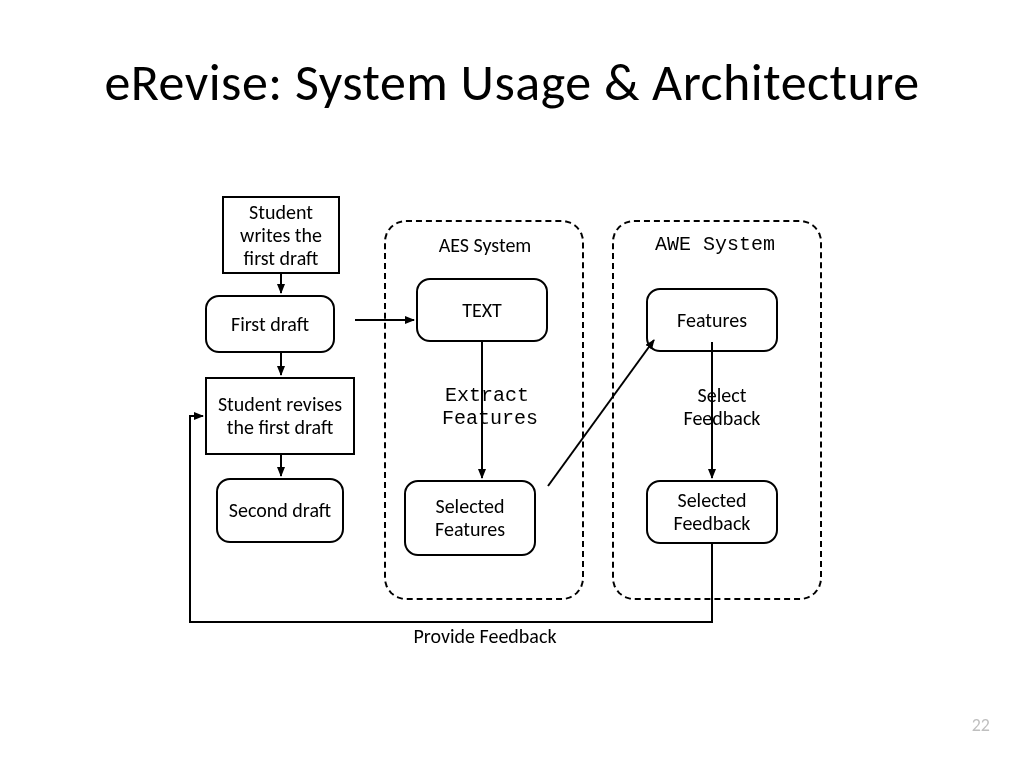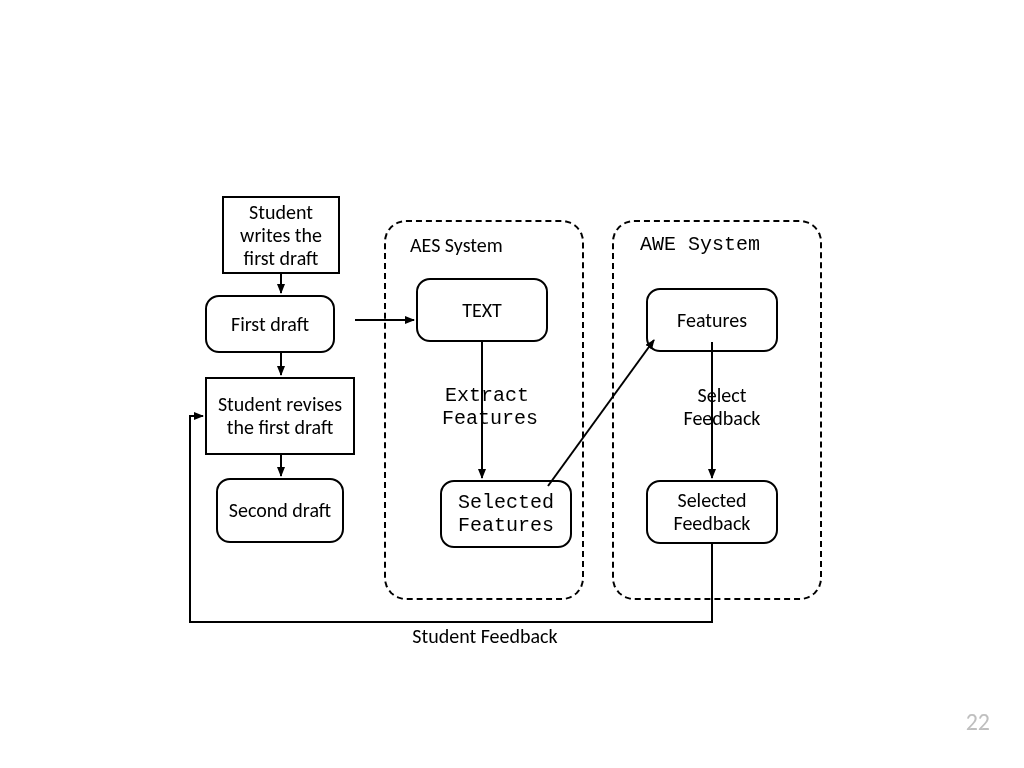--- a/index.html
+++ b/index.html
@@ -24,21 +24,21 @@
     width: 1024px;
     text-align: center;
     font-size: 52px;
     font-weight: 400;
     letter-spacing: 0.5px;
   }
   .page-num {
     position: absolute;
     right: 34px;
     bottom: 32px;
-    font-size: 24px;
+    font-size: 18px;
     color: #bfbfbf;
     margin-top: 36px;
   }
   .diagram {
     position: absolute;
     left: 0;
     top: 0;
   }
   .box {
     position: absolute;
@@ -57,21 +57,21 @@
   .box.round { border-radius: 14px; }
   .group {
     position: absolute;
     border: 2px dashed #000;
     border-radius: 22px;
     box-sizing: border-box;
   }
   .group-title {
     position: absolute;
     font-size: 20px;
-    text-align: left;
+    text-align: center;
   }
   .edge-label {
     position: absolute;
     font-size: 20px;
     text-align: center;
     line-height: 1.15;
     background: #fff;
   }
   svg.arrows {
     position: absolute;
@@ -80,50 +80,51 @@
     width: 1024px;
     height: 768px;
     pointer-events: none;
   }
 </style>
 </head>
 <body>
 
 <div class="slide">
 
+  <div class="title">eRevise: System Usage &amp; Architecture</div>
 
   <div class="diagram">
 
     <div class="group" style="left:384px; top:220px; width:200px; height:380px;"></div>
     <div class="group-title" style="left:410px; top:233px; width:150px;">AES System</div>
 
     <div class="group" style="left:612px; top:220px; width:210px; height:380px;"></div>
     <div class="group-title" style="left:640px; top:233px; width:150px;font-family:Liberation Mono, monospace;">AWE System</div>
 
     <div class="box rect" style="left:222px; top:196px; width:118px; height:78px;">Student writes the first draft</div>
 
     <div class="box round" style="left:205px; top:295px; width:130px; height:58px;">First draft</div>
 
     <div class="box rect" style="left:205px; top:377px; width:150px; height:78px;">Student revises the first draft</div>
 
     <div class="box round" style="left:216px; top:478px; width:128px; height:65px;">Second draft</div>
 
     <div class="box round" style="left:416px; top:278px; width:132px; height:64px;">TEXT</div>
 
-    <div class="box round" style="left:440px; top:480px; width:132px; height:68px;font-family:Liberation Mono, monospace;">Selected Features</div>
+    <div class="box round" style="left:404px; top:480px; width:132px; height:76px;">Selected Features</div>
 
     <div class="box round" style="left:646px; top:288px; width:132px; height:64px;">Features</div>
 
     <div class="box round" style="left:646px; top:480px; width:132px; height:64px;">Selected Feedback</div>
 
     <div class="edge-label" style="left:442px; top:384px; width:90px;font-family:Liberation Mono, monospace;">Extract Features</div>
 
     <div class="edge-label" style="left:672px; top:384px; width:100px;">Select Feedback</div>
 
-    <div class="edge-label" style="left:400px; top:625px; width:170px; background:transparent;">Student Feedback</div>
+    <div class="edge-label" style="left:400px; top:625px; width:170px; background:transparent;">Provide Feedback</div>
 
     <svg class="arrows">
       <defs>
         <marker id="arrowhead" markerWidth="10" markerHeight="8" refX="9" refY="4" orient="auto" markerUnits="userSpaceOnUse">
           <path d="M0,0 L10,4 L0,8 Z" fill="#000"></path>
         </marker>
       </defs>
 
       <line x1="281" y1="274" x2="281" y2="293" stroke="#000" stroke-width="2" marker-end="url(#arrowhead)"></line>
 

